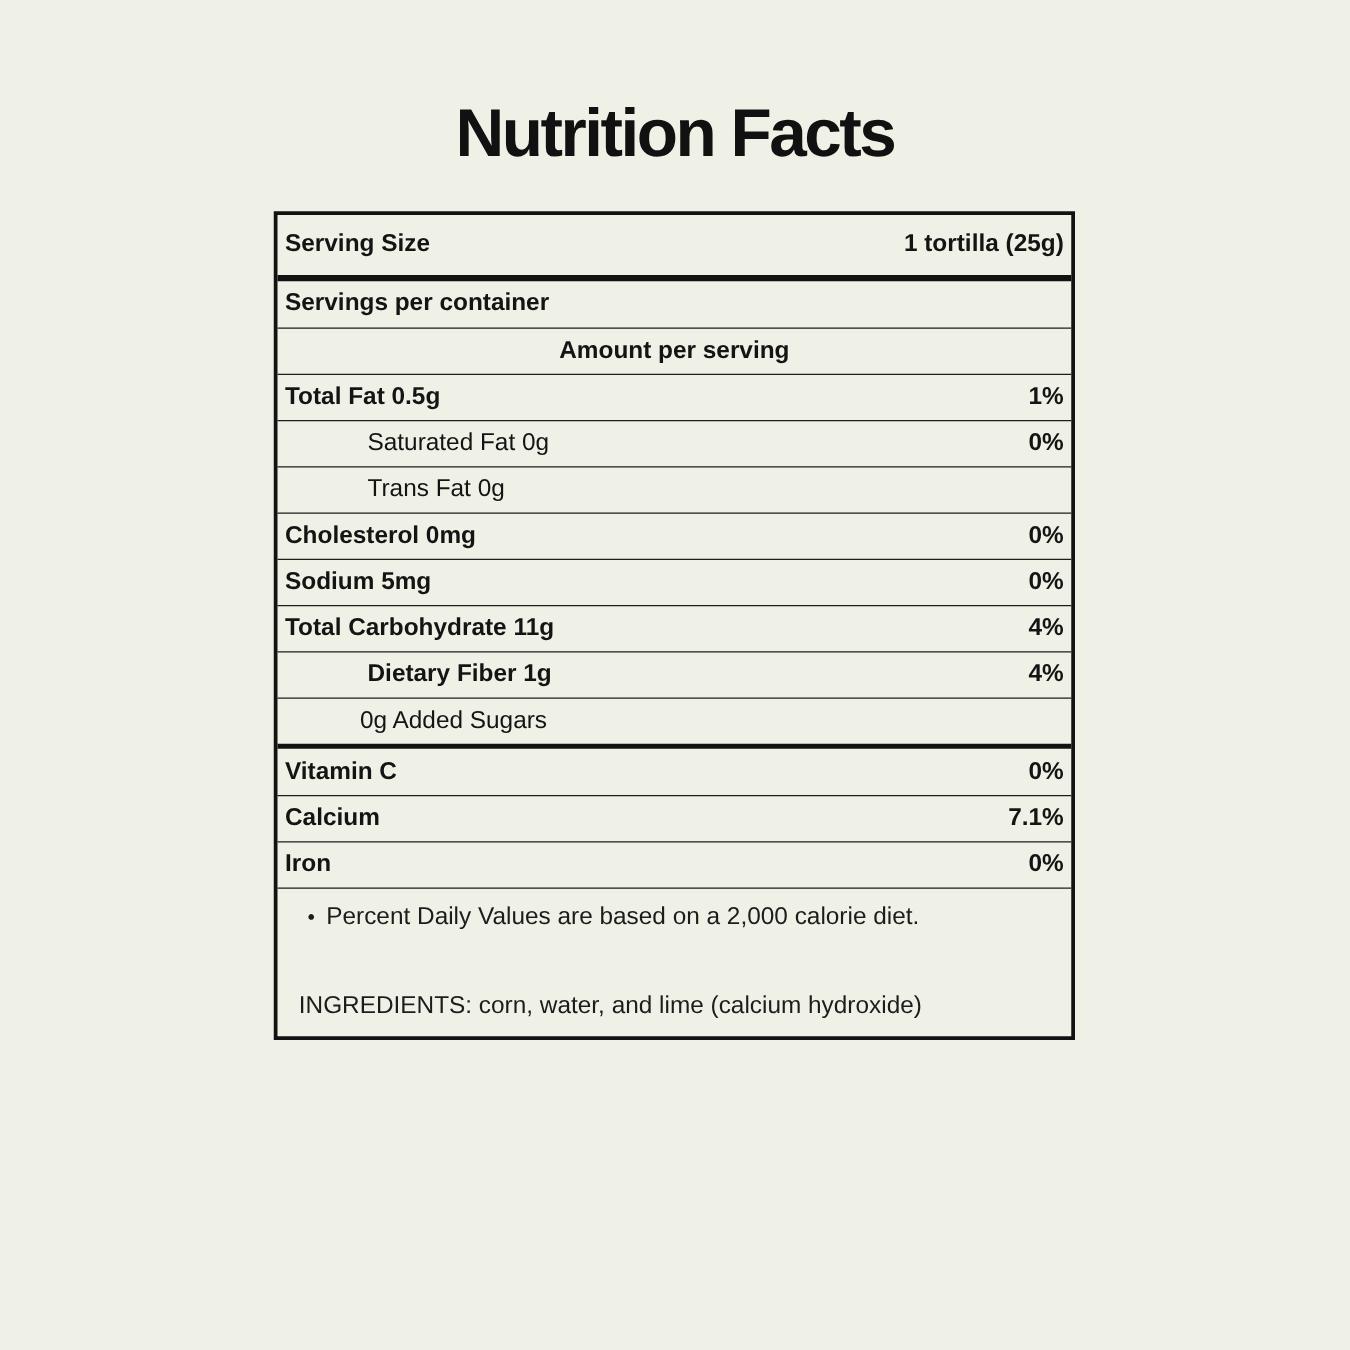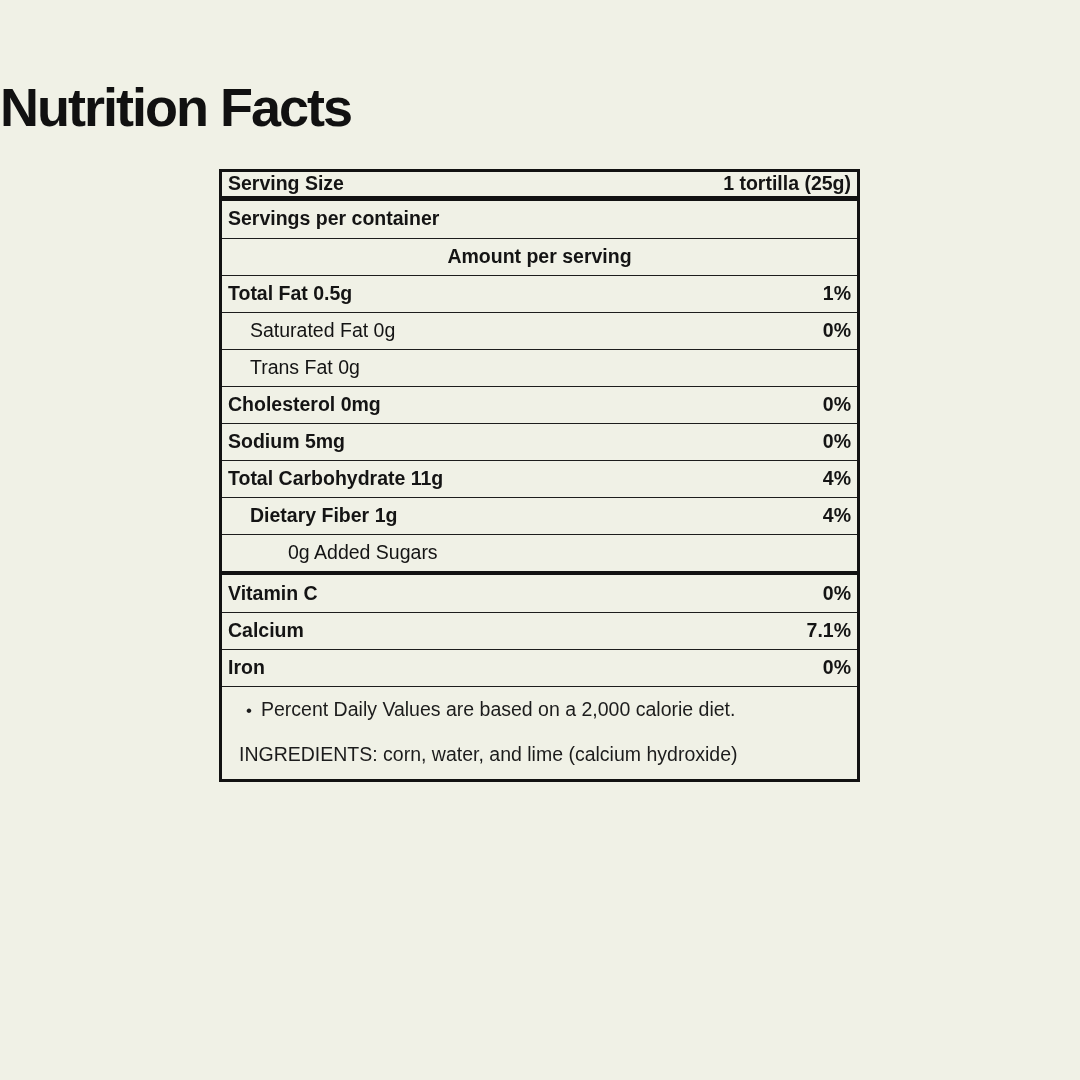--- a/index.html
+++ b/index.html
@@ -16,20 +16,21 @@
     width: 1080px;
     height: 1080px;
     overflow: hidden;
   }
   .title {
     position: absolute;
     top: 76px;
     left: 0;
     width: 100%;
     margin: 0;
+    text-align: center;
     font-size: 54px;
     font-weight: 800;
     letter-spacing: -2px;
     color: #111;
   }
   .label-box {
     position: absolute;
     top: 169px;
     left: 219px;
     width: 641px;
@@ -38,51 +39,51 @@
   }
   .row {
     display: flex;
     align-items: center;
     height: 37px;
     box-sizing: border-box;
     padding: 0 6px;
     font-size: 19.5px;
     line-height: 1;
   }
-  .row.first { height: 24px; }
+  .row.first { height: 48px; }
   .row.sep { border-top: 1.5px solid #1d1d1d; text-align: right; }
   .thick-divider {
     height: 4.5px;
     background: #121212;
   }
   .row .left-text { white-space: nowrap; }
   .row .right-text { margin-left: auto; white-space: nowrap; }
   .row.centered { justify-content: center; }
   .bold { font-weight: bold; }
-  .indent-1 { padding-left: 28px; }
+  .indent-1 { padding-left: 72px; }
   .indent-2 { padding-left: 66px; }
   .footer {
     border-top: 1.5px solid #1d1d1d;
     box-sizing: border-box;
     padding: 11px 10px 13px 15px;
     font-size: 19.5px;
     color: #1c1c1c;
   }
   .note-line {
     display: flex;
     align-items: baseline;
   }
   .note-line .bullet {
     width: 24px;
     text-align: center;
     flex: 0 0 24px;
     font-size: 17px;
   }
   .ingredients-line {
-    margin-top: 22px;
+    margin-top: 48px;
     padding-left: 2px;
   }
 </style>
 </head>
 <body>
 
 <div class="page">
   <h1 class="title">Nutrition Facts</h1>
 
   <div class="label-box">

